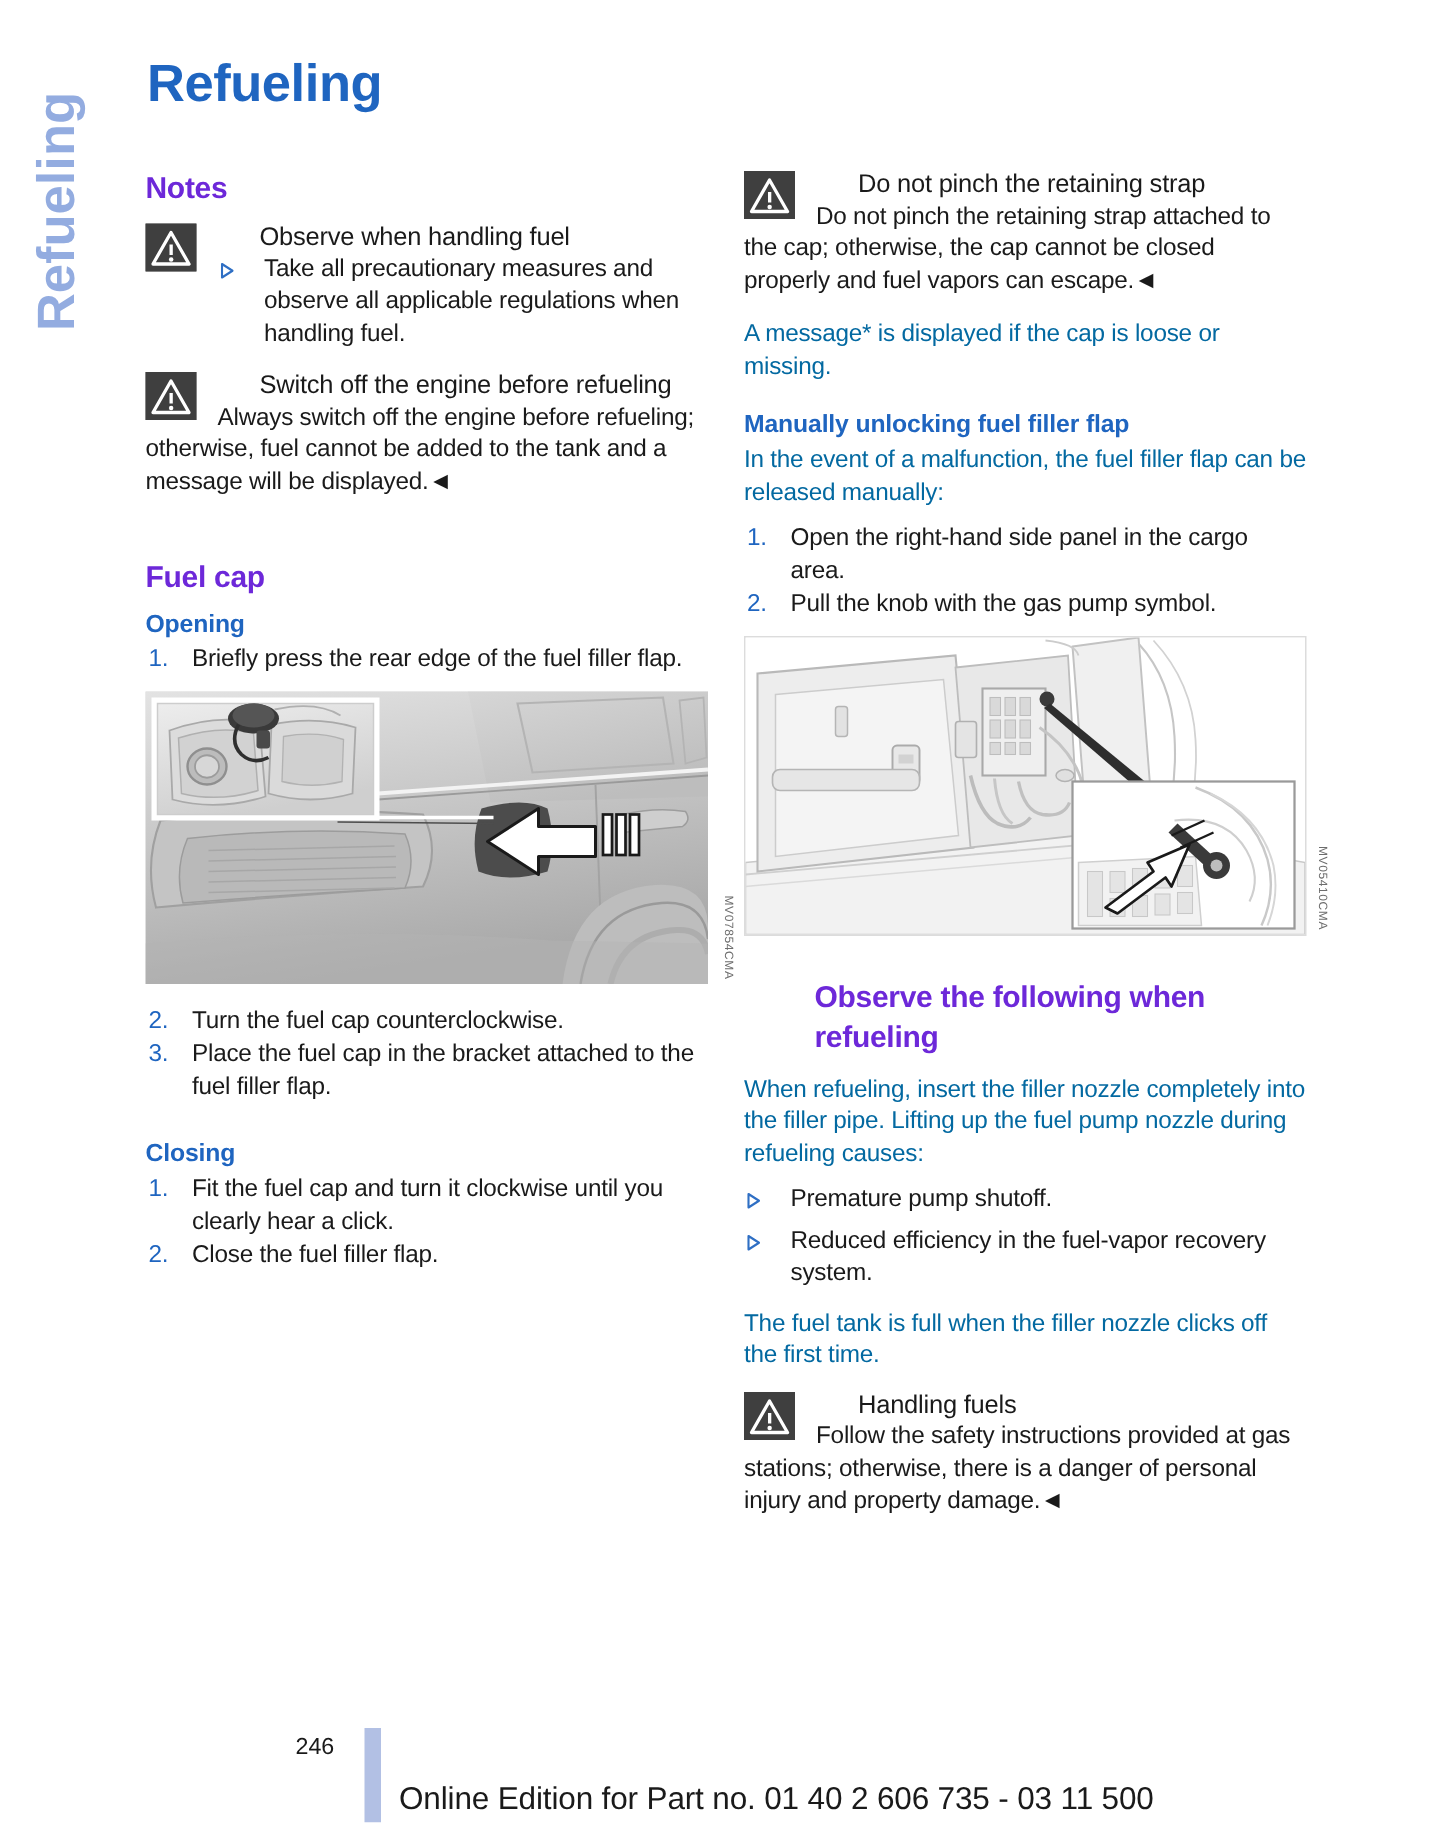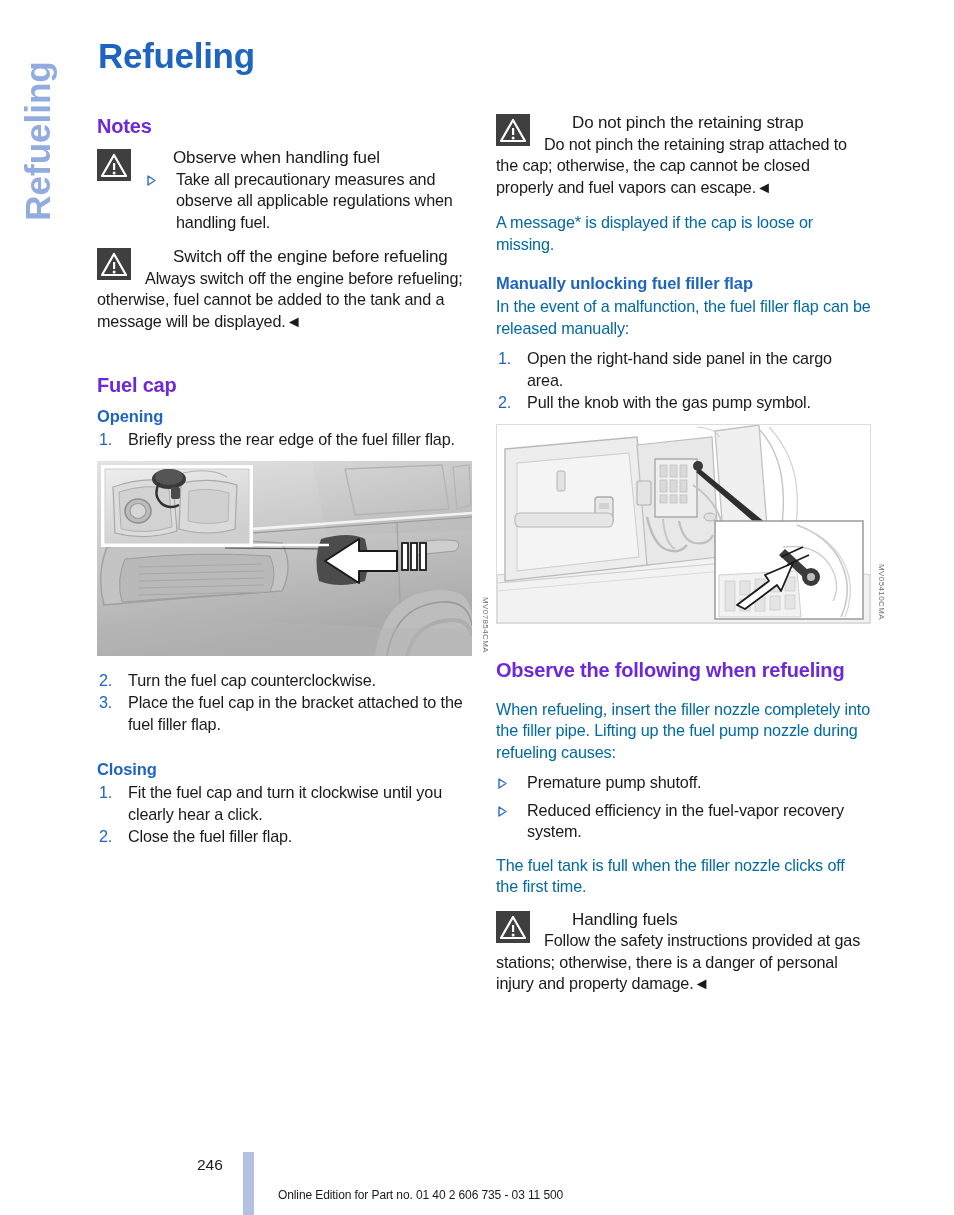--- a/index.html
+++ b/index.html
@@ -60,21 +60,21 @@
 
   
   h2.sec {
     font-size: 20px;
     font-weight: bold;
     color: #6d28d9;
     line-height: 28px;
     letter-spacing: -0.2px;
     margin-bottom: 7px;
   }
-  h2.sec.tight { line-height: 37px; }
+  h2.sec.tight { line-height: 27px; margin-left: 47px; }
 
   h3.sub {
     font-size: 16.5px;
     font-weight: bold;
     color: #1f65c0;
     line-height: 21px;
     margin-bottom: 2px;
     letter-spacing: -0.1px;
   }
 
@@ -191,23 +191,23 @@
   .footer-bar {
     position: absolute;
     left: 243px;
     top: 1152px;
     width: 11px;
     height: 63px;
     background: #b2c0e4;
   }
   .footer-text {
     position: absolute;
-    left: 278px;
+    left: 266px;
     top: 1188px;
-    font-size: 12px;
+    font-size: 21px;
     color: #1a1a1a;
     letter-spacing: -0.1px;
   }
 </style>
 </head>
 <body>
 
 <div class="page">
 
   <div class="side-tab">Refueling</div>

